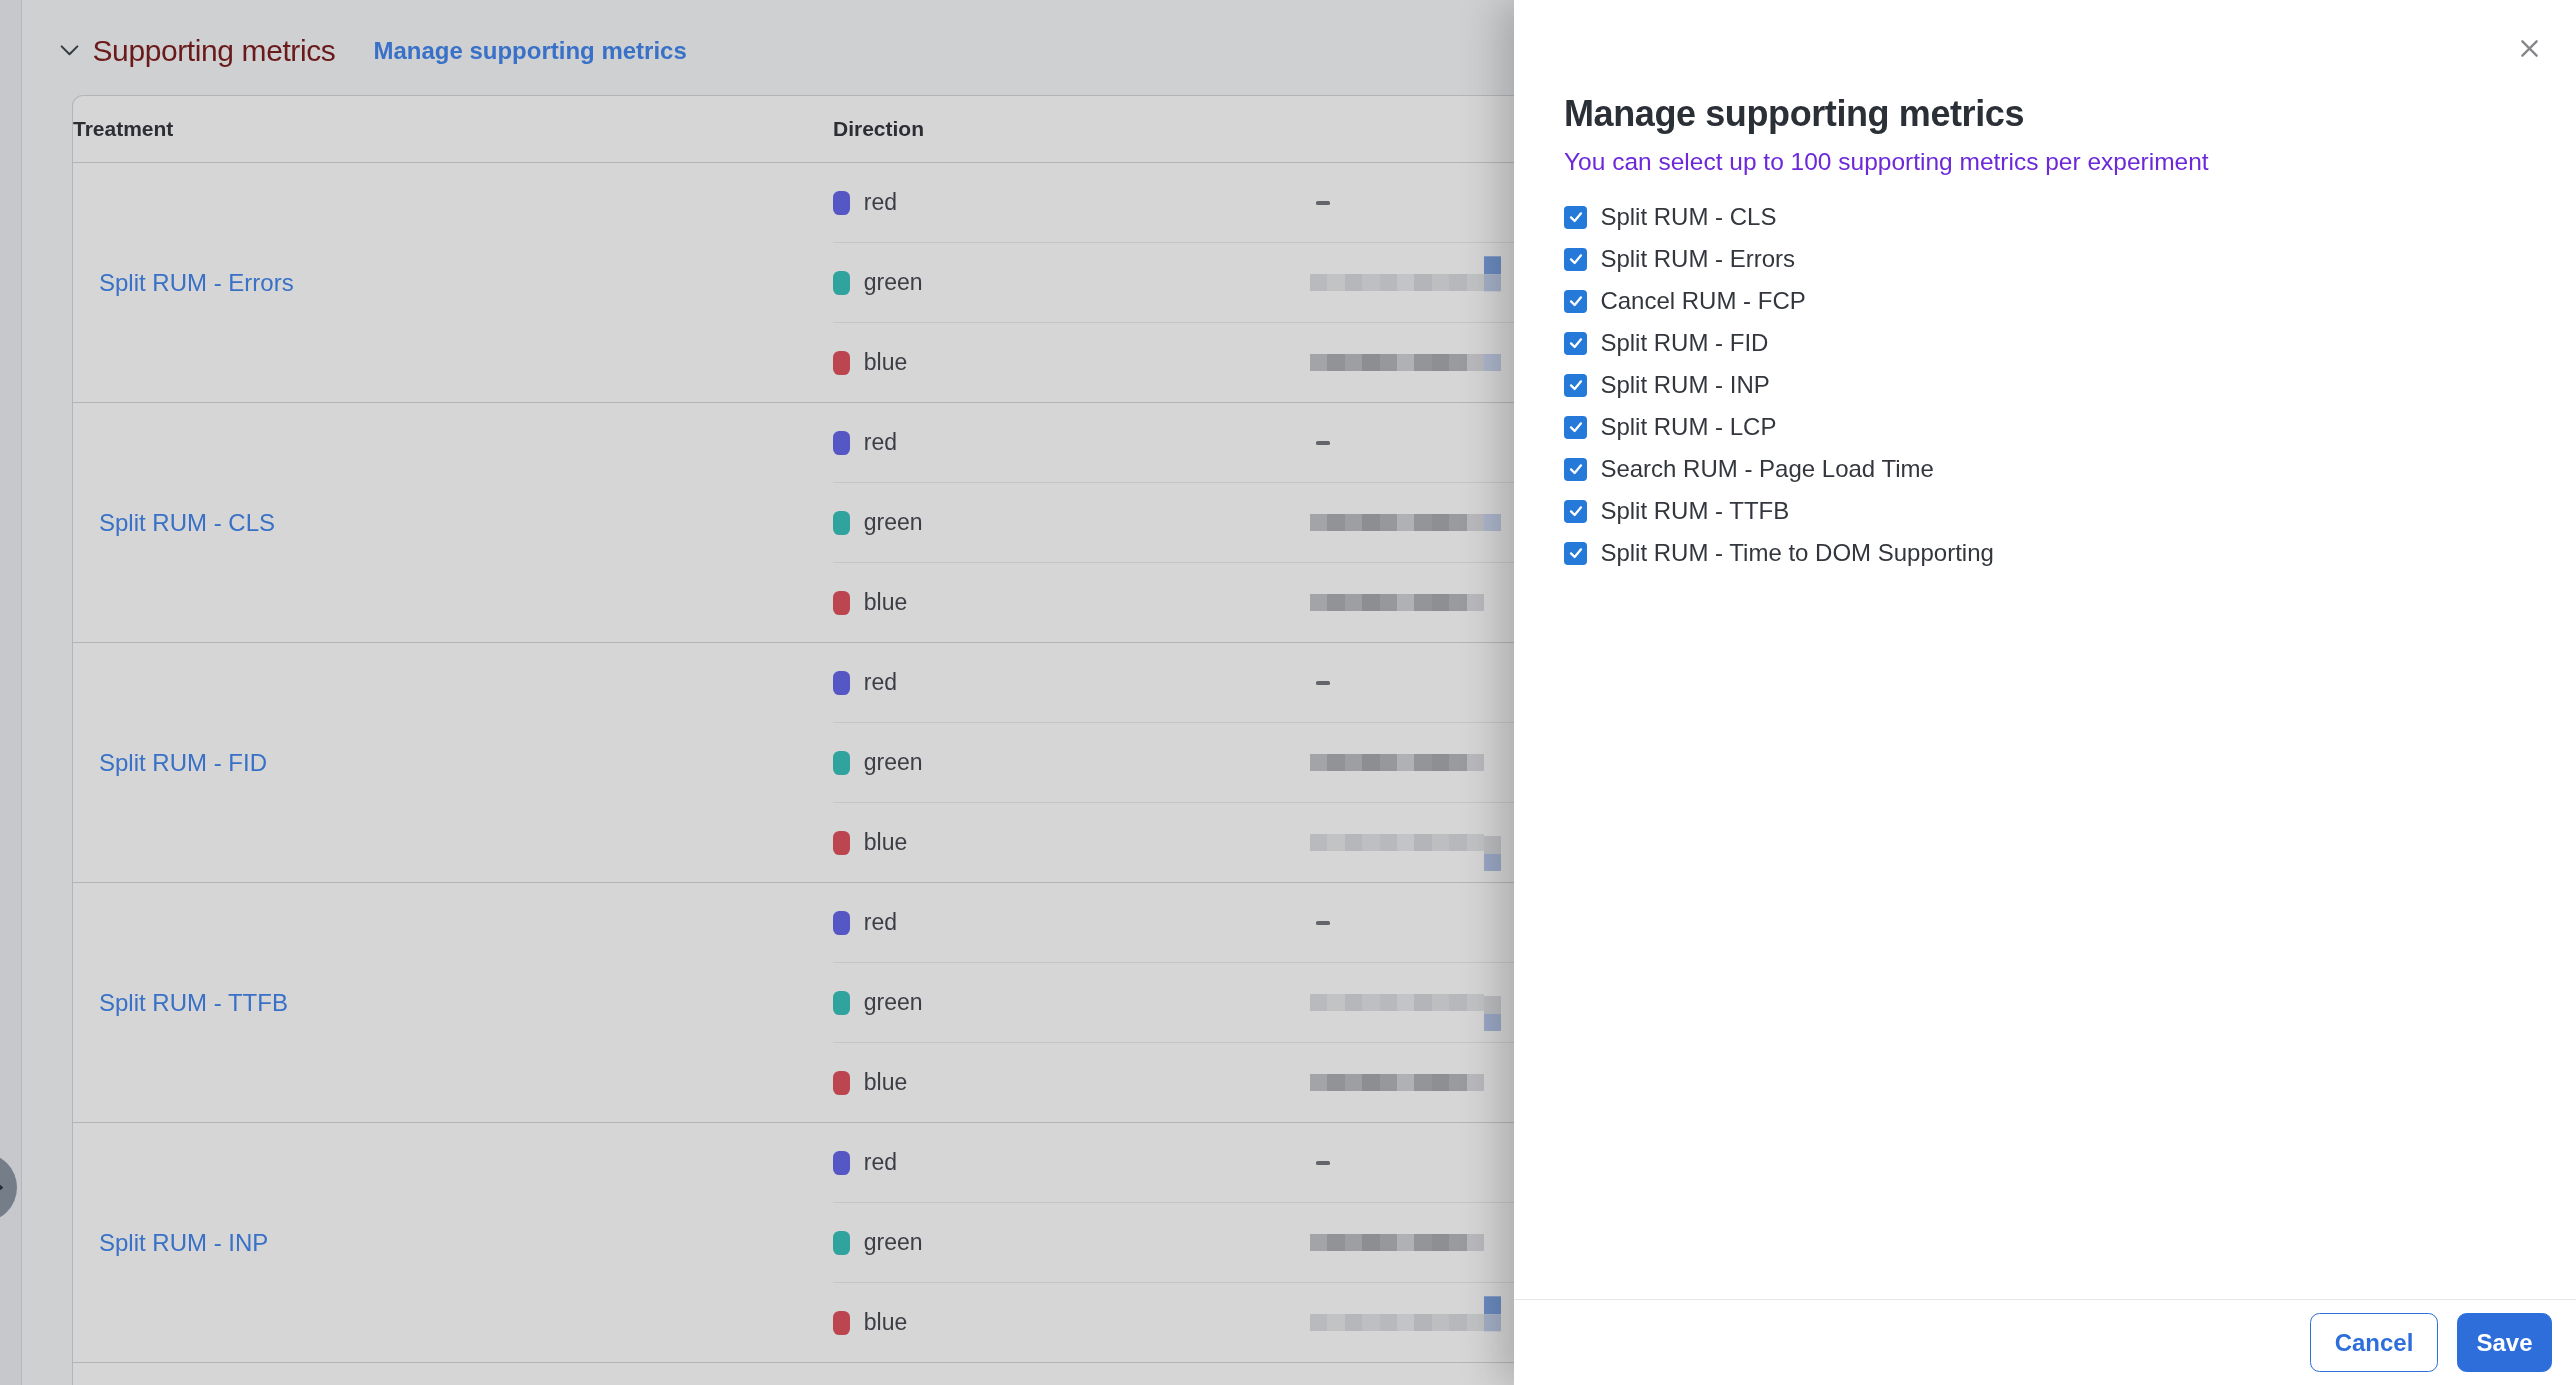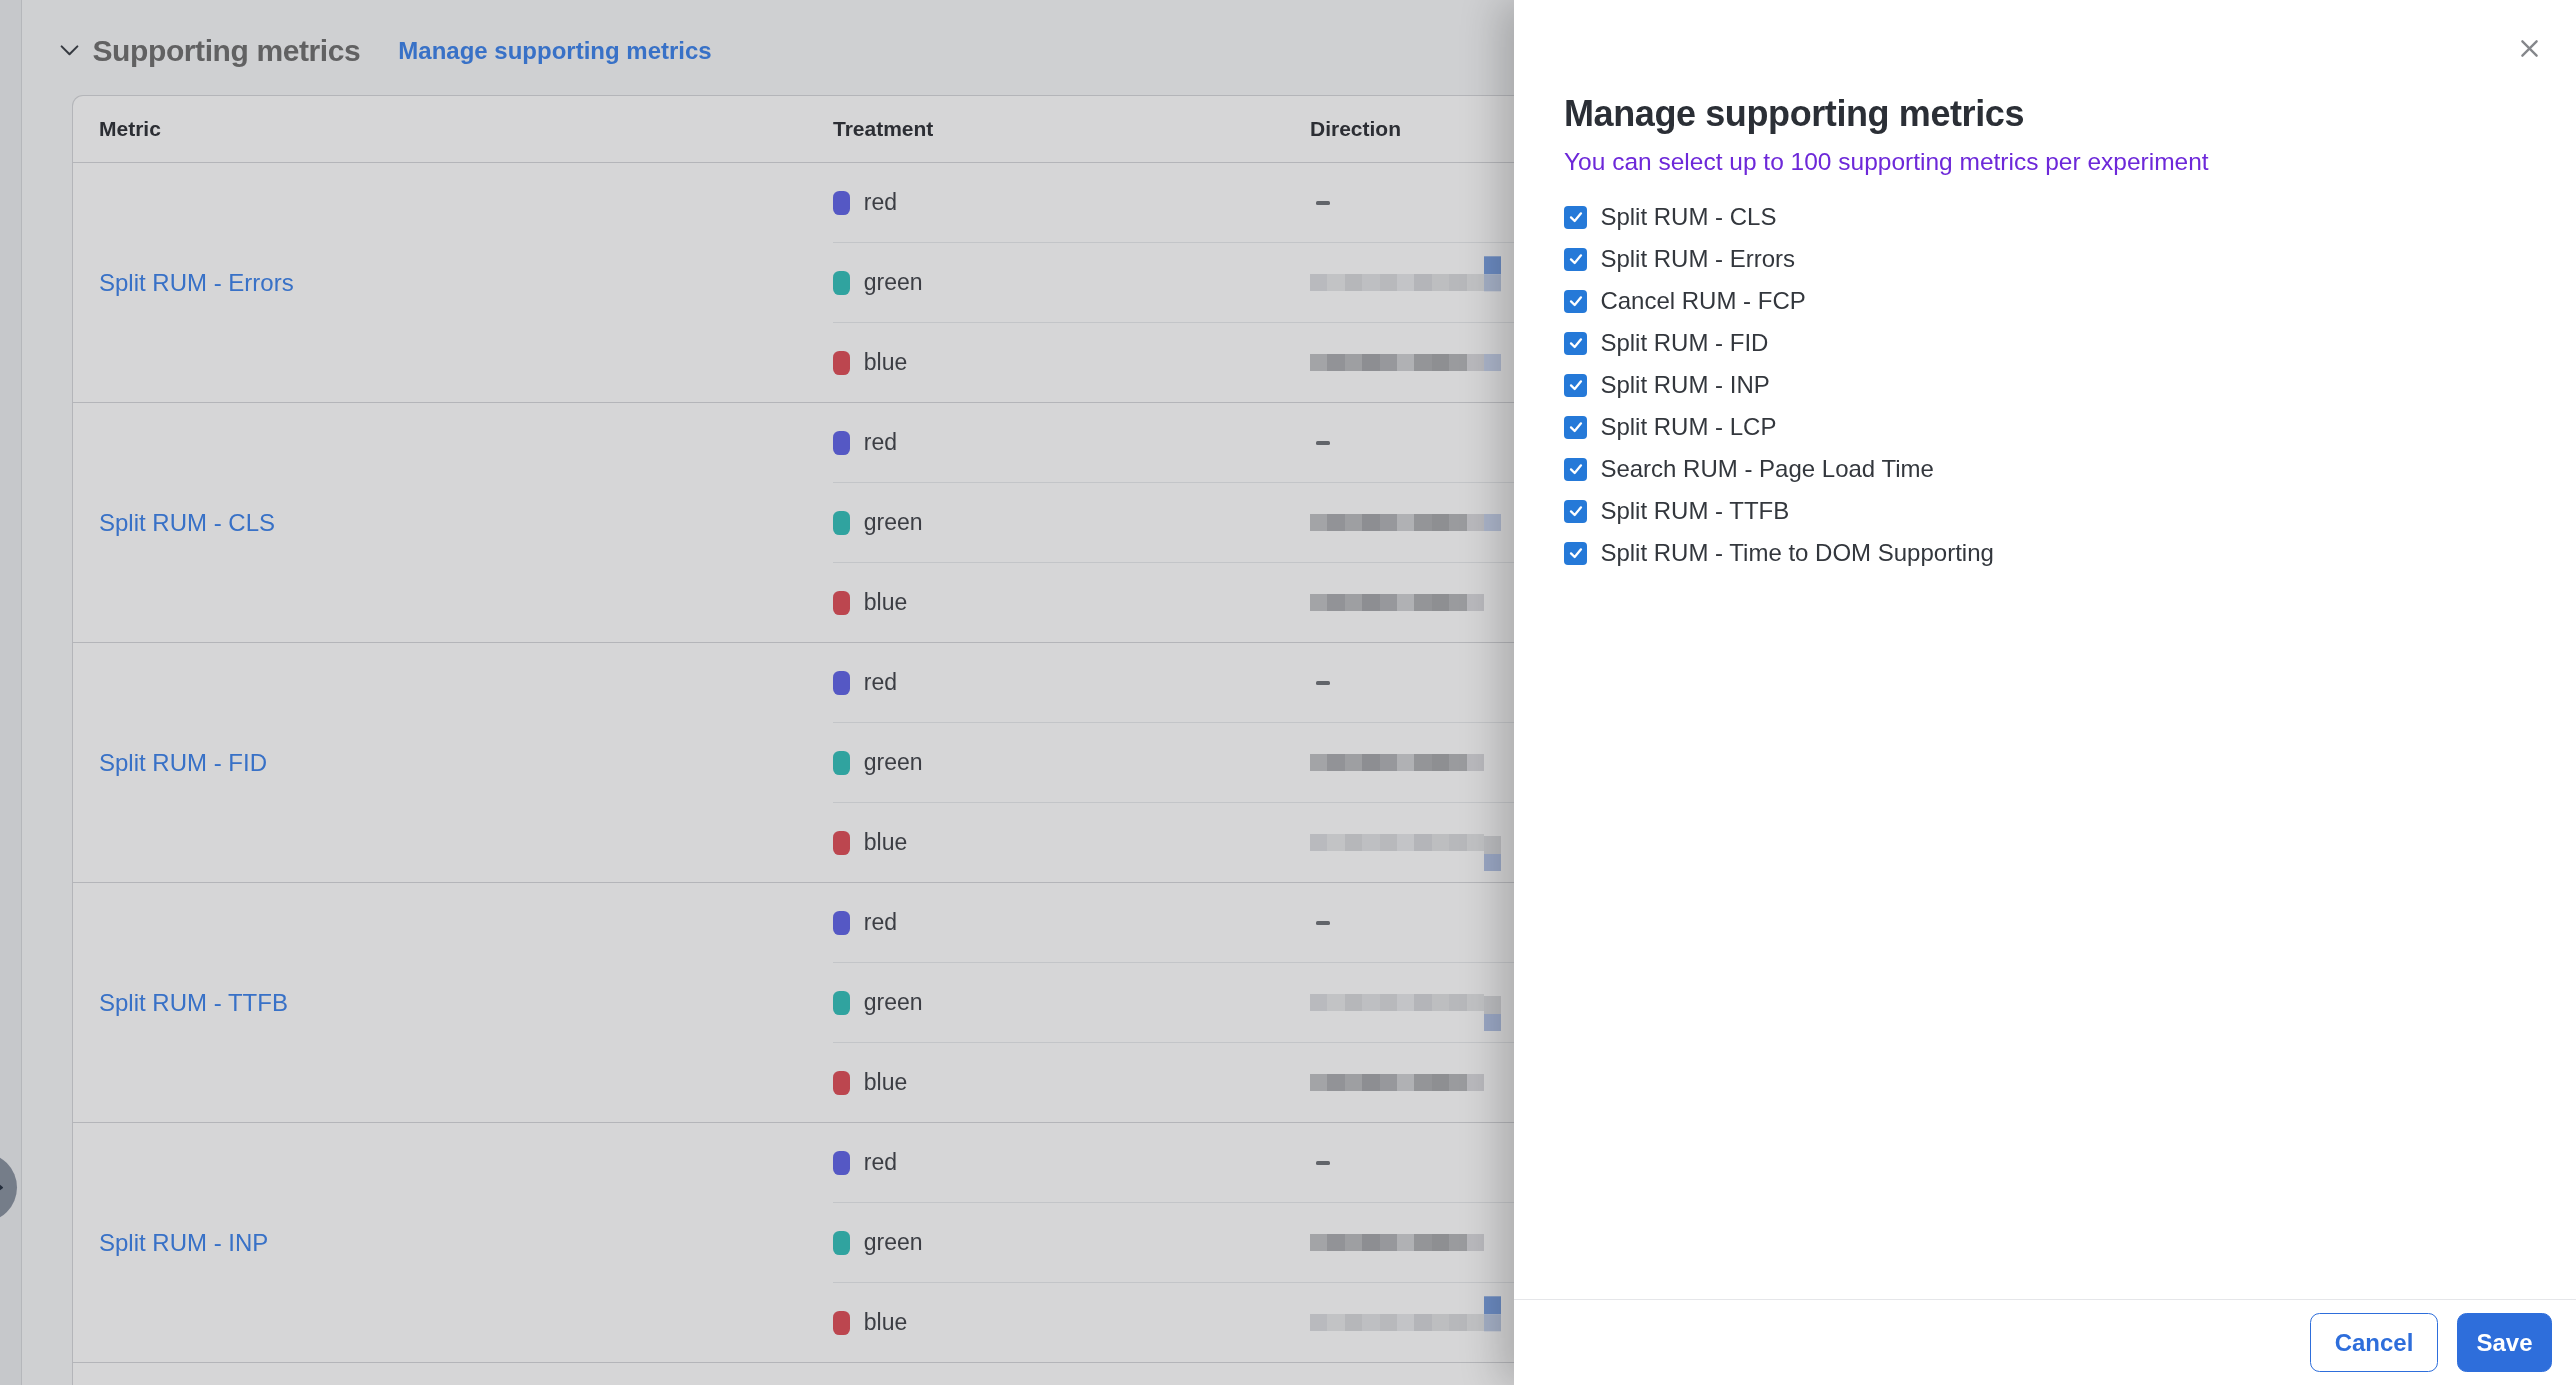--- a/index.html
+++ b/index.html
@@ -4,21 +4,21 @@
 <style>
   html,body{margin:0;padding:0;background:#fff;}
   body{width:2576px;height:1385px;overflow:hidden;font-family:"Liberation Sans",sans-serif;}
   .page{position:relative;width:2576px;height:1385px;overflow:hidden;}
 
   
   .left-pane{position:absolute;left:0;top:0;width:1514px;height:1385px;background:#eceef1;overflow:hidden;}
   .content-card{position:absolute;left:21px;top:0;width:1493px;height:1385px;background:#f7f8f9;border-left:0.8px solid #d8dade;}
   .section-header{position:absolute;left:34px;top:30px;height:41px;display:flex;align-items:center;}
   .collapse-chevron{width:27px;height:27px;display:flex;align-items:center;justify-content:center;margin-right:9.5px;cursor:pointer;}
-  .section-title{font-size:30px;font-weight:700;color:#737373;letter-spacing:-0.4px;}
+  .section-title{font-size:30px;font-weight:400;color:#7f1d1d;letter-spacing:-0.4px;}
   .manage-link{margin-left:38px;font-size:24px;font-weight:600;color:#4186ec;cursor:pointer;}
 
   .metrics-table{position:absolute;left:50px;top:95px;width:1475px;height:1341px;background:#ffffff;border:0.8px solid #d6d8db;border-right:none;border-radius:11px 0 0 0;box-sizing:border-box;}
   .thead{display:grid;grid-template-columns:760px 477px 1fr;height:66px;align-items:center;border-bottom:0.8px solid #d6d8db;}
   .th{font-size:21px;font-weight:600;color:#33363b;}
   .th.metric{padding-left:26px;}
 
   .metric-group{display:flex;}
   .metric-group + .metric-group{border-top:0.8px solid #d6d8db;}
   .group-metric{width:760px;min-width:760px;display:flex;align-items:center;padding-left:26px;box-sizing:border-box;}
@@ -76,21 +76,20 @@
           <svg width="19" height="12.6" viewBox="0 0 24 16">
               <polyline points="2,3 12,13 22,3" fill="none" stroke="#3f444b" stroke-width="2.6" stroke-linecap="round" stroke-linejoin="round"></polyline>
             </svg>
         </span>
         <span class="section-title">Supporting metrics</span>
         <span class="manage-link">Manage supporting metrics</span>
       </div>
 
       <div class="metrics-table">
         <div class="thead">
-          <div class="th metric">Metric</div>
           <div class="th">Treatment</div>
           <div class="th">Direction</div>
         </div>
         <div id="table-body">
             <div class="metric-group">
               <div class="group-metric">
                 <span class="metric-link">Split RUM - Errors</span>
               </div>
               <div class="group-rows">
                 <div class="trow">

